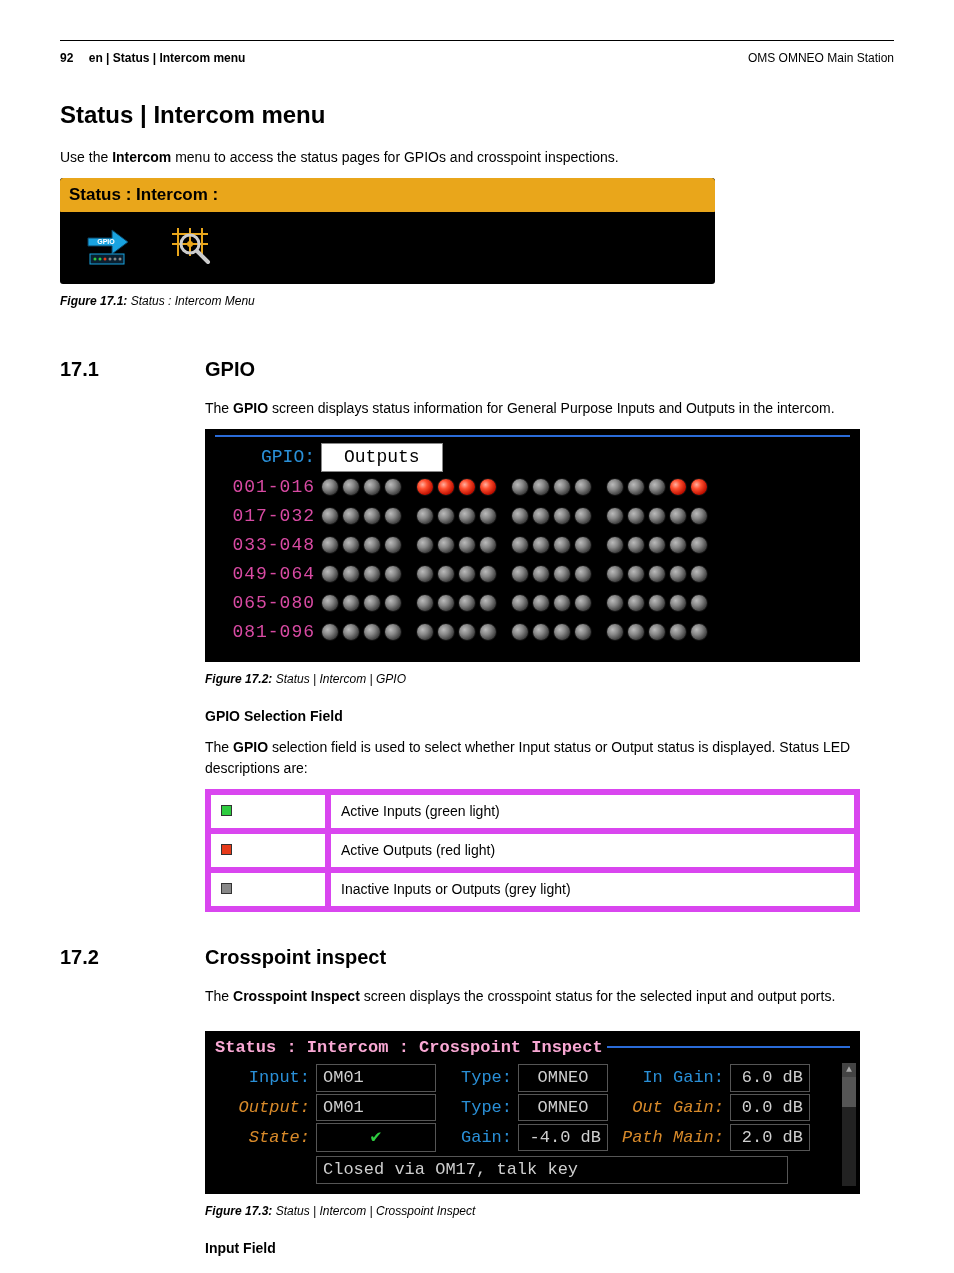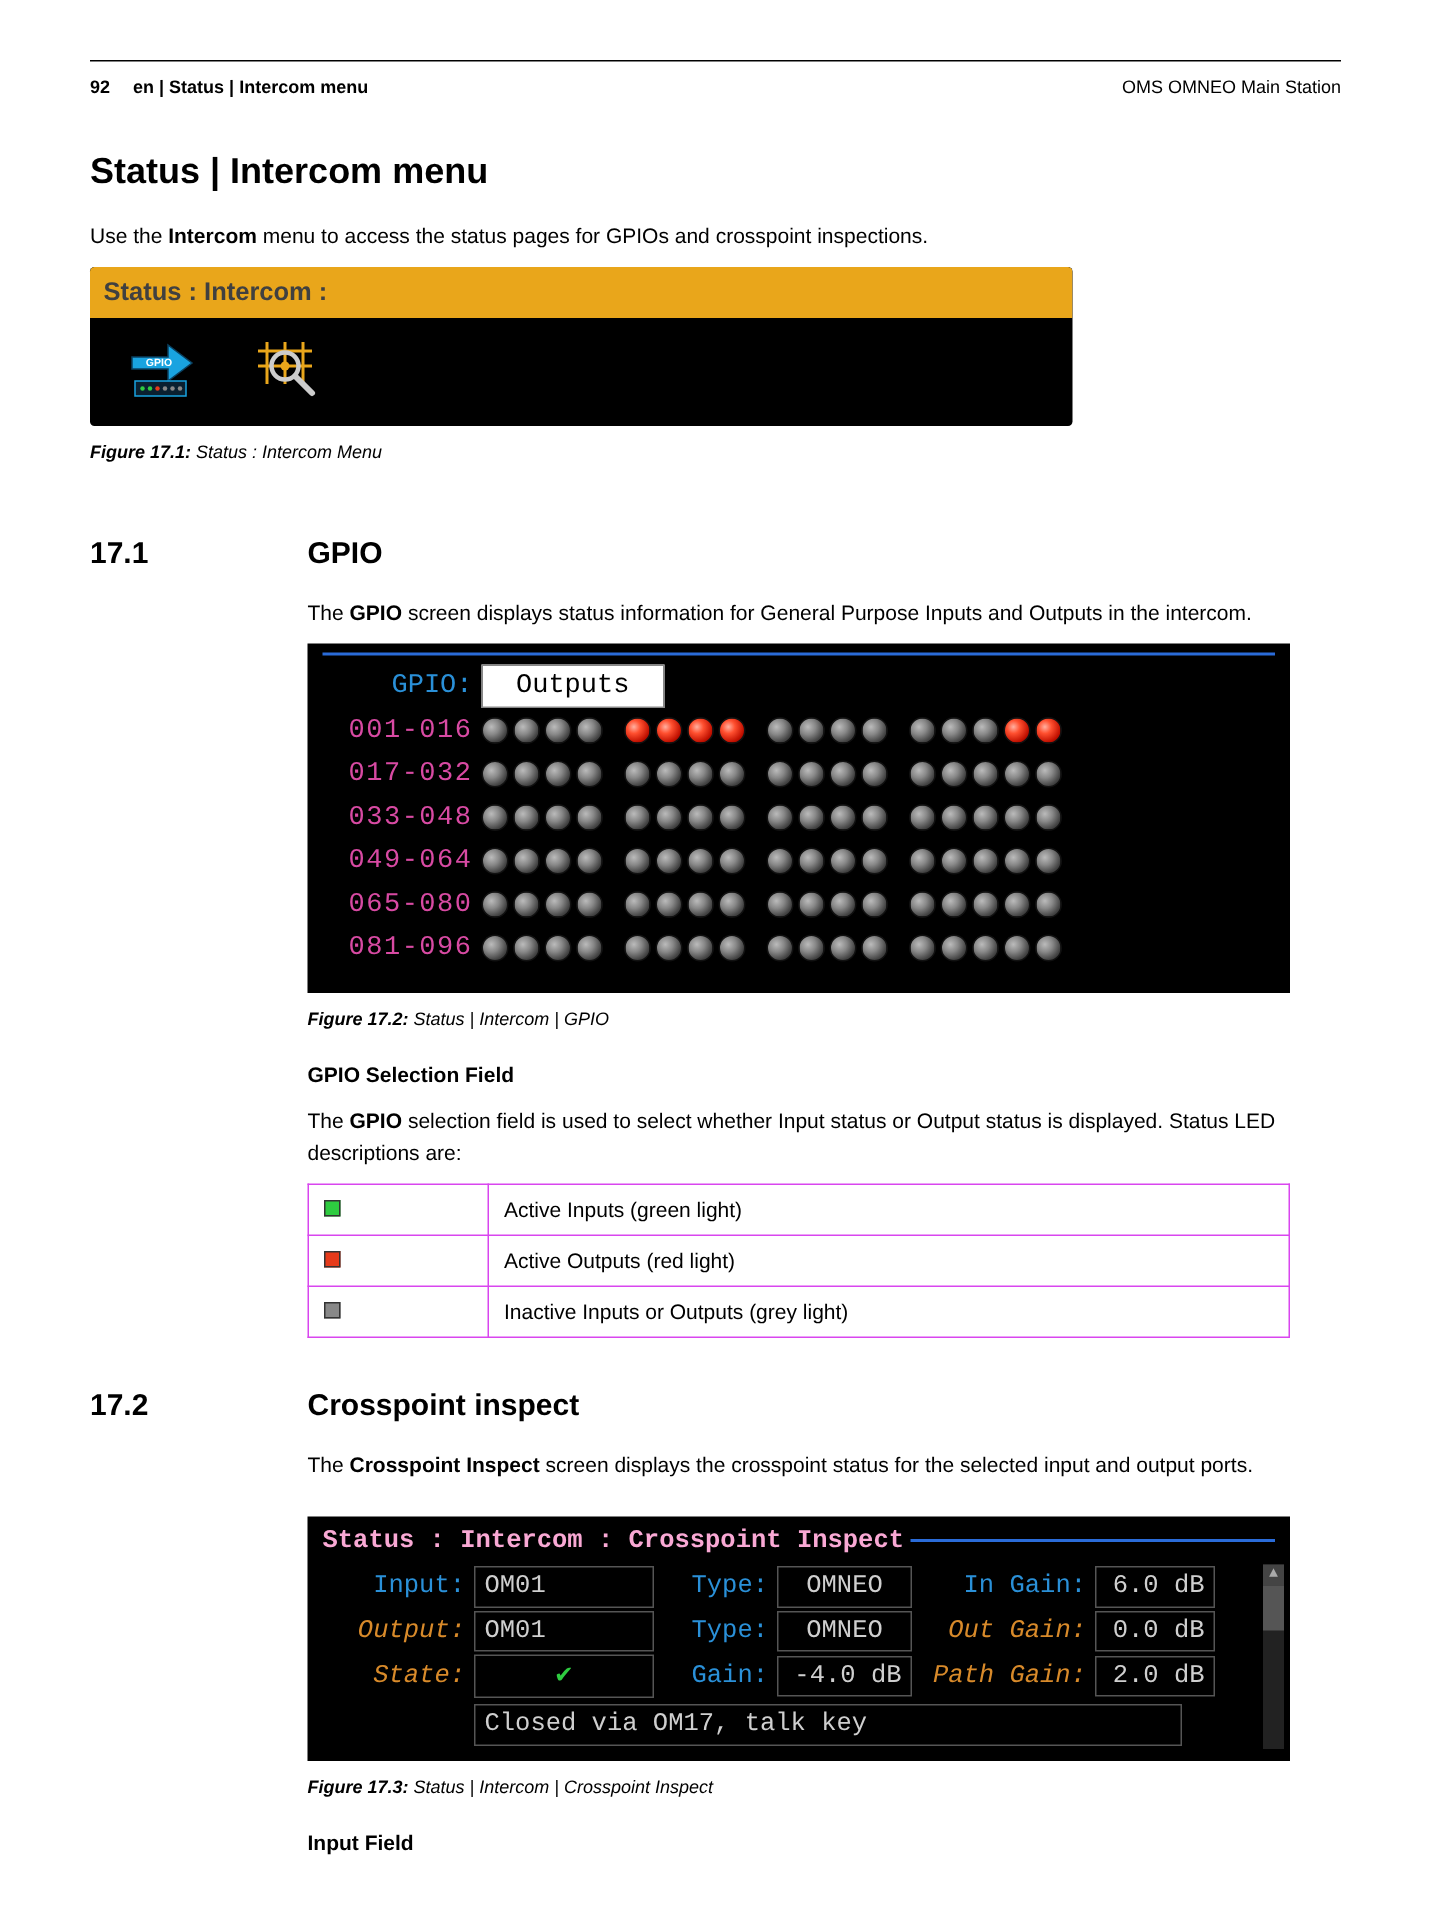--- a/index.html
+++ b/index.html
@@ -26,21 +26,21 @@
   .bold { font-weight: bold; }
   .fig-caption { font-size: 12px; margin: 8px 0 18px 0; font-style: italic; }
   .fig-caption .bold { font-weight: bold; }
 
   
   .fig1 {
     width: 655px; background: #000; border-radius: 3px;
     margin-bottom: 2px; overflow: hidden;
   }
   .fig1-title {
-    background: #e9a61b; color: #404040; font-weight: bold;
+    background: #e9a61b; color: #000000; font-weight: bold;
     font-size: 17px; padding: 3px 8px; font-family: Arial, sans-serif;
     border: 1px solid #e9a61b; border-radius: 3px 3px 0 0;
   }
   .fig1-body { display: flex; gap: 40px; padding: 12px 22px 16px 22px; }
   .gpio-badge {
     width: 48px; height: 44px; display: flex; flex-direction: column;
     align-items: center; justify-content: center;
   }
   .search-glass { width: 44px; height: 44px; display:flex; align-items:center; justify-content:center; }
 
@@ -64,21 +64,21 @@
     background: radial-gradient(circle at 35% 35%, #bbb 0%, #888 35%, #444 70%, #222 100%);
     border: 1px solid #111;
   }
   .led.red {
     background: radial-gradient(circle at 35% 35%, #ffb0a0 0%, #ff5030 30%, #c01000 70%, #500 100%);
   }
   .led-gap { width: 8px; }
 
   
   .led-table { border-collapse: collapse; width: 655px; margin: 10px 0 30px 0; }
-  .led-table td { border: 1px solid #d946ef; padding: 6px 10px; font-size: 14px; vertical-align: middle; }
+  .led-table td { border: 6px solid #d946ef; padding: 6px 10px; font-size: 14px; vertical-align: middle; }
   .led-table td:first-child { width: 120px; text-align: left; }
   .tiny-led {
     width: 11px; height: 11px; display:inline-block; border:1px solid #333;
   }
   .tiny-led.green { background:#2ecc40; }
   .tiny-led.red   { background:#e63a1a; }
   .tiny-led.grey  { background:#888; }
 
   
   .fig3 {
@@ -384,21 +384,21 @@
         <span class="val-box">OM01</span>
         <span class="lbl-b">Type:</span>
         <span class="val-box center">OMNEO</span>
         <span class="lbl-o">Out Gain:</span>
         <span class="val-box right">0.0 dB</span>
 
         <span class="lbl-o">State:</span>
         <span class="val-box checkmark">✔</span>
         <span class="lbl-b">Gain:</span>
         <span class="val-box right">-4.0 dB</span>
-        <span class="lbl-o">Path Gain:</span>
+        <span class="lbl-o">Path Main:</span>
         <span class="val-box right">2.0 dB</span>
       </div>
       <div class="fig3-closed-row">
         <div class="fig3-closed-pad"></div>
         <div class="fig3-closed">Closed via OM17, talk key</div>
       </div>
       <div class="scrollbar">
         <div class="scroll-arrow">▲</div>
         <div class="scroll-thumb"></div>
       </div>

